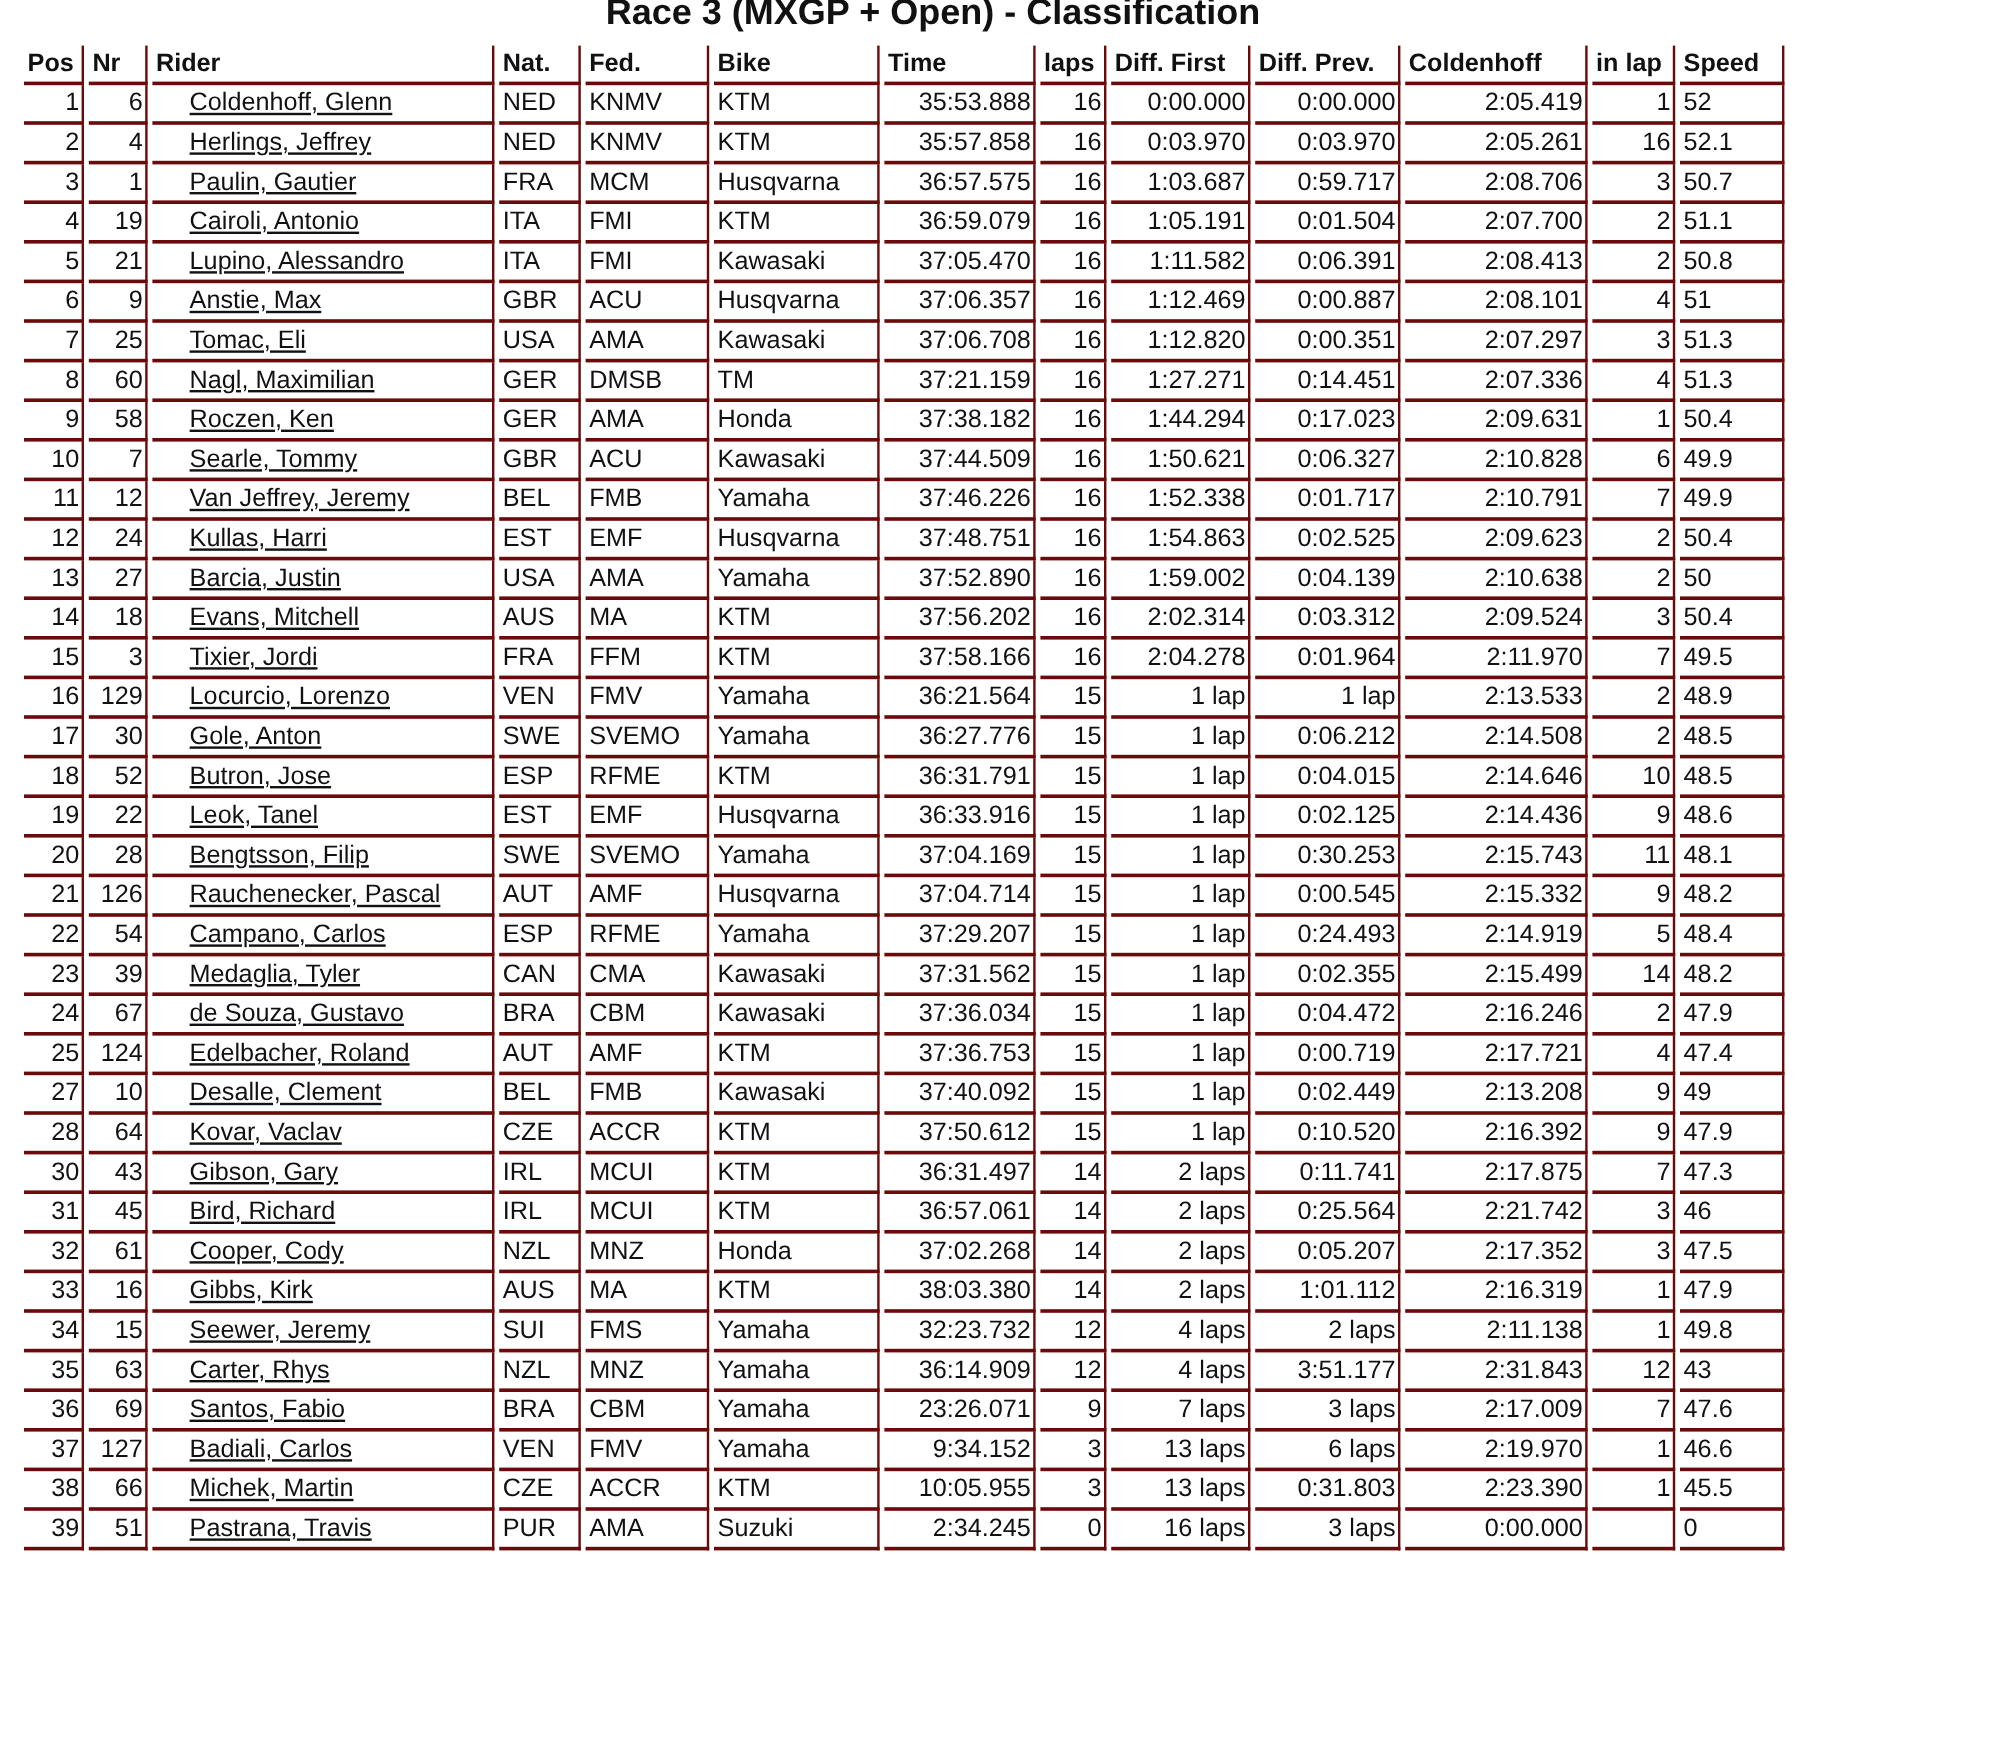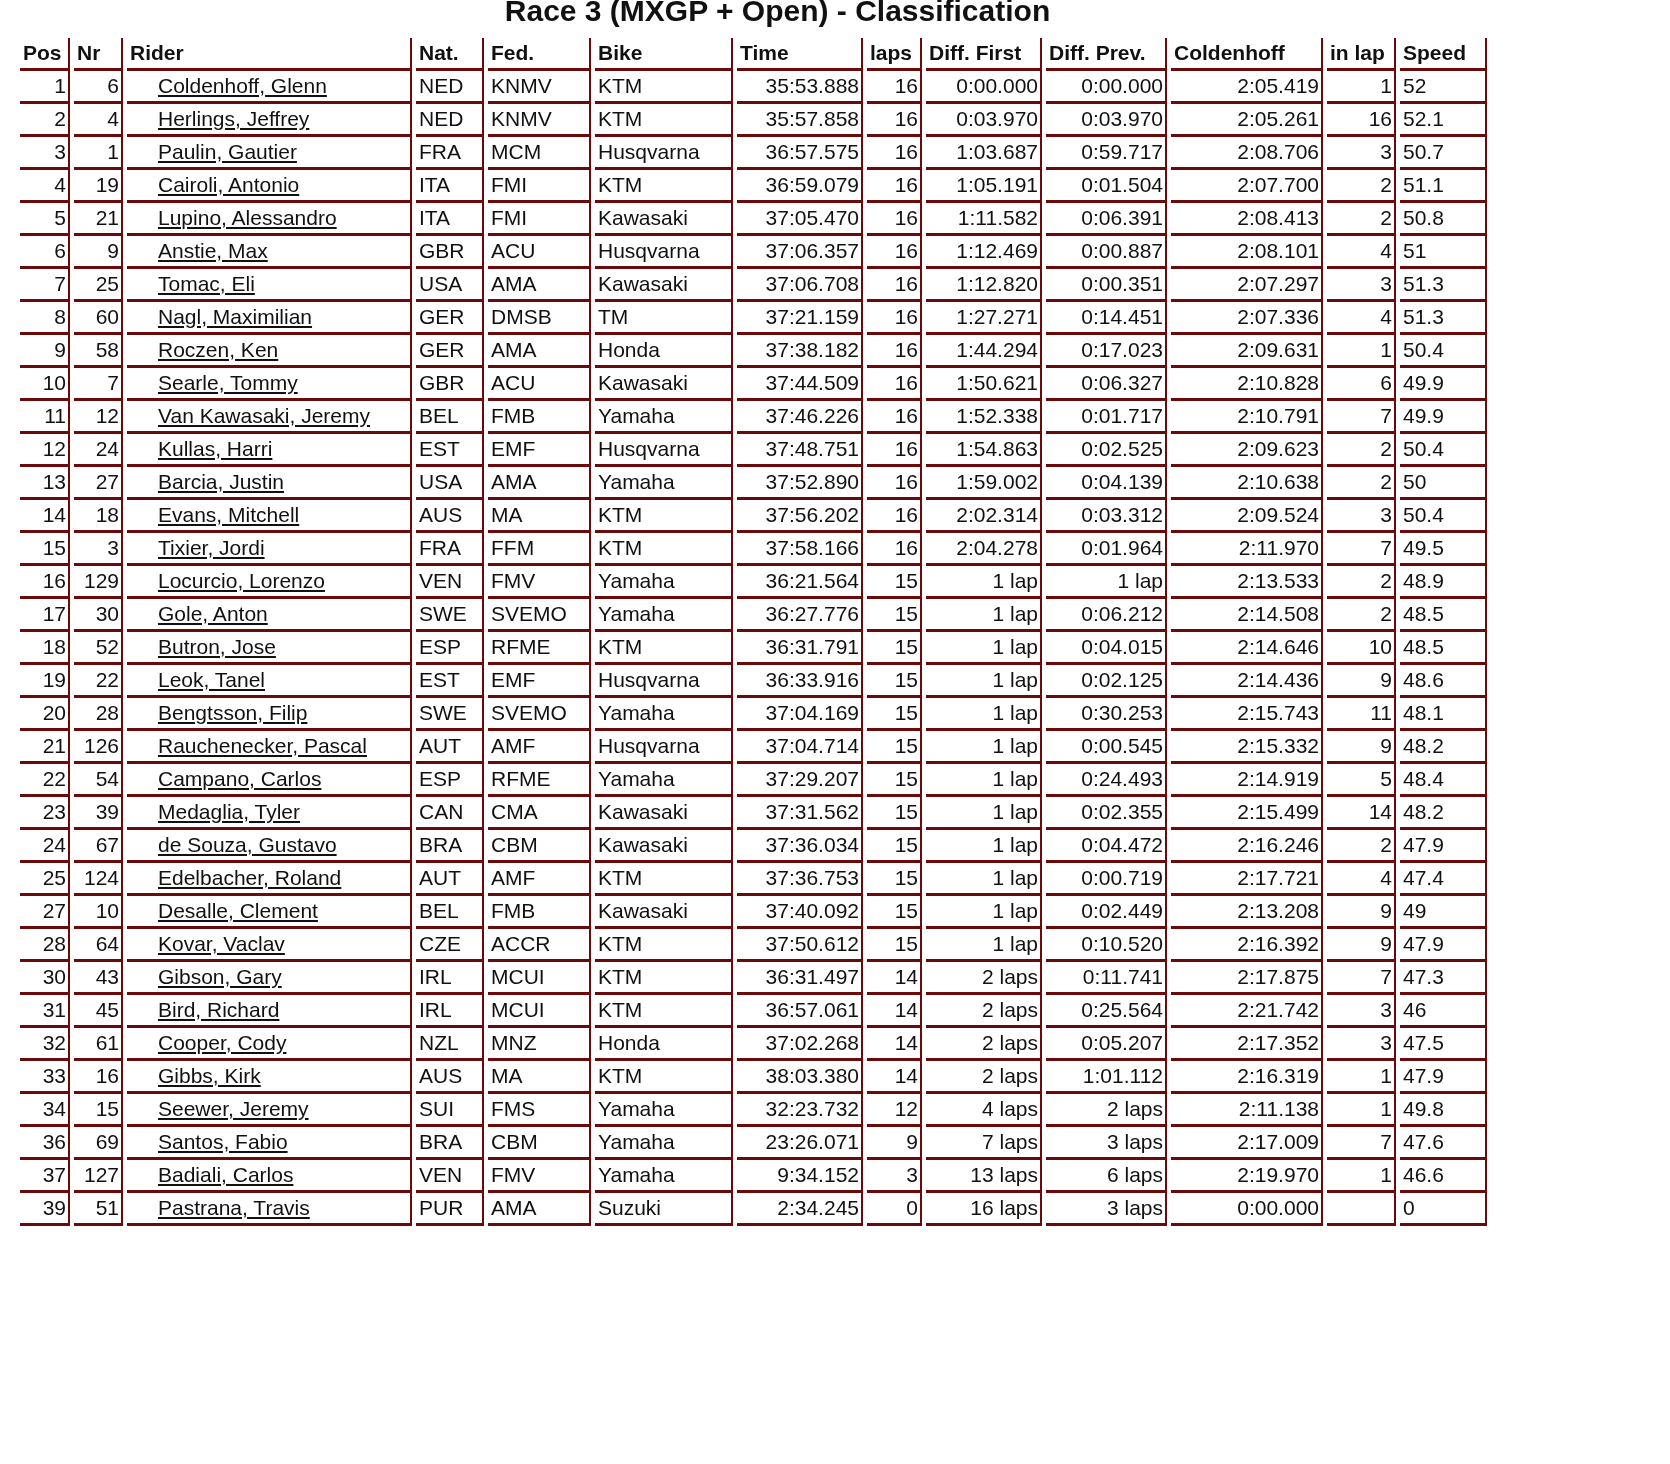--- a/index.html
+++ b/index.html
@@ -202,21 +202,21 @@
         <td class="r">16</td>
         <td class="r">1:50.621</td>
         <td class="r">0:06.327</td>
         <td class="r">2:10.828</td>
         <td class="r">6</td>
         <td class="l">49.9</td>
       </tr>
       <tr>
         <td class="r">11</td>
         <td class="r">12</td>
-        <td class="l"><a>Van Kawasaki, Jeremy</a></td>
+        <td class="l"><a>Van Jeffrey, Jeremy</a></td>
         <td class="l">BEL</td>
         <td class="l">FMB</td>
         <td class="l">Yamaha</td>
         <td class="r">37:46.226</td>
         <td class="r">16</td>
         <td class="r">1:52.338</td>
         <td class="r">0:01.717</td>
         <td class="r">2:10.791</td>
         <td class="r">7</td>
         <td class="l">49.9</td>
@@ -530,20 +530,35 @@
         <td class="l">Yamaha</td>
         <td class="r">32:23.732</td>
         <td class="r">12</td>
         <td class="r">4 laps</td>
         <td class="r">2 laps</td>
         <td class="r">2:11.138</td>
         <td class="r">1</td>
         <td class="l">49.8</td>
       </tr>
       <tr>
+        <td class="r">35</td>
+        <td class="r">63</td>
+        <td class="l"><a>Carter, Rhys</a></td>
+        <td class="l">NZL</td>
+        <td class="l">MNZ</td>
+        <td class="l">Yamaha</td>
+        <td class="r">36:14.909</td>
+        <td class="r">12</td>
+        <td class="r">4 laps</td>
+        <td class="r">3:51.177</td>
+        <td class="r">2:31.843</td>
+        <td class="r">12</td>
+        <td class="l">43</td>
+      </tr>
+      <tr>
         <td class="r">36</td>
         <td class="r">69</td>
         <td class="l"><a>Santos, Fabio</a></td>
         <td class="l">BRA</td>
         <td class="l">CBM</td>
         <td class="l">Yamaha</td>
         <td class="r">23:26.071</td>
         <td class="r">9</td>
         <td class="r">7 laps</td>
         <td class="r">3 laps</td>
@@ -558,20 +573,35 @@
         <td class="l">VEN</td>
         <td class="l">FMV</td>
         <td class="l">Yamaha</td>
         <td class="r">9:34.152</td>
         <td class="r">3</td>
         <td class="r">13 laps</td>
         <td class="r">6 laps</td>
         <td class="r">2:19.970</td>
         <td class="r">1</td>
         <td class="l">46.6</td>
+      </tr>
+      <tr>
+        <td class="r">38</td>
+        <td class="r">66</td>
+        <td class="l"><a>Michek, Martin</a></td>
+        <td class="l">CZE</td>
+        <td class="l">ACCR</td>
+        <td class="l">KTM</td>
+        <td class="r">10:05.955</td>
+        <td class="r">3</td>
+        <td class="r">13 laps</td>
+        <td class="r">0:31.803</td>
+        <td class="r">2:23.390</td>
+        <td class="r">1</td>
+        <td class="l">45.5</td>
       </tr>
       <tr>
         <td class="r">39</td>
         <td class="r">51</td>
         <td class="l"><a>Pastrana, Travis</a></td>
         <td class="l">PUR</td>
         <td class="l">AMA</td>
         <td class="l">Suzuki</td>
         <td class="r">2:34.245</td>
         <td class="r">0</td>

